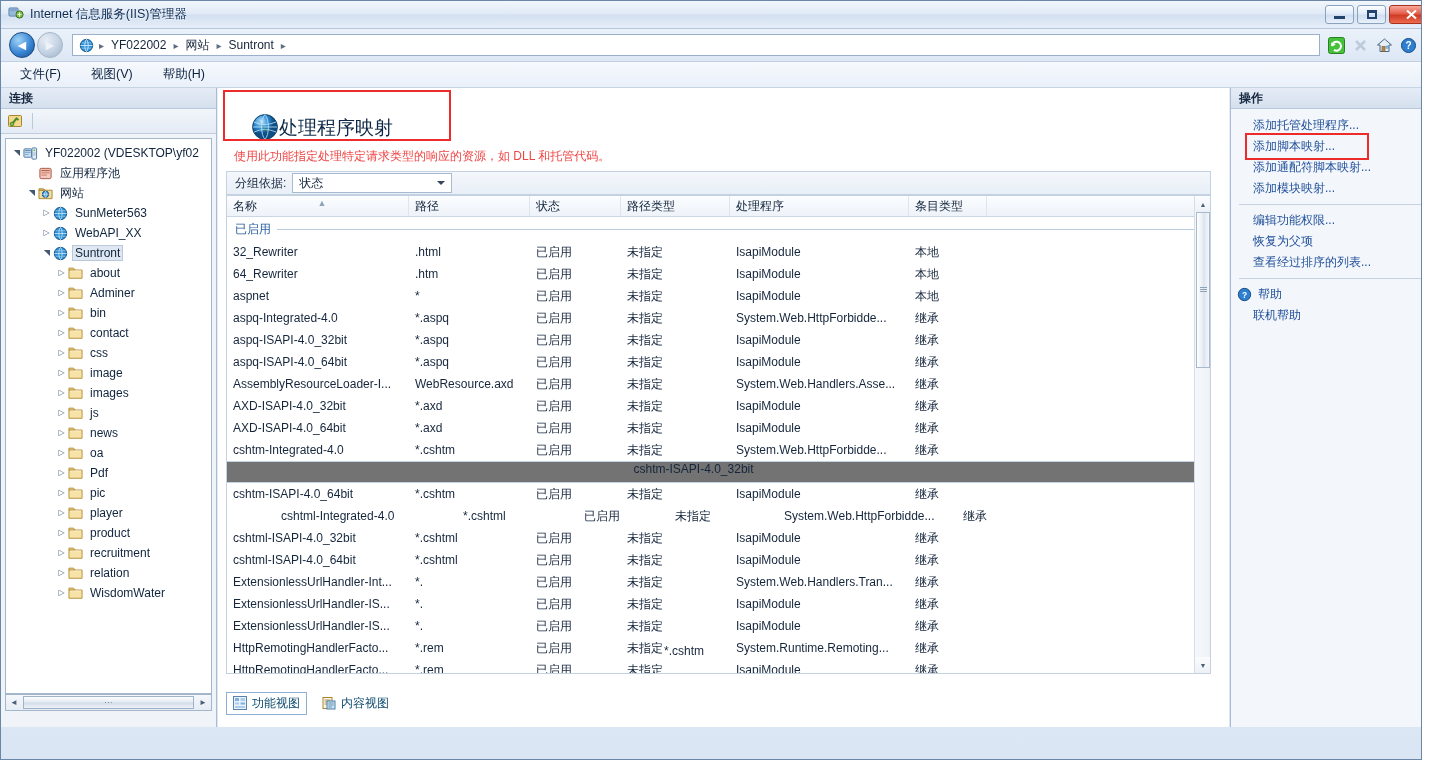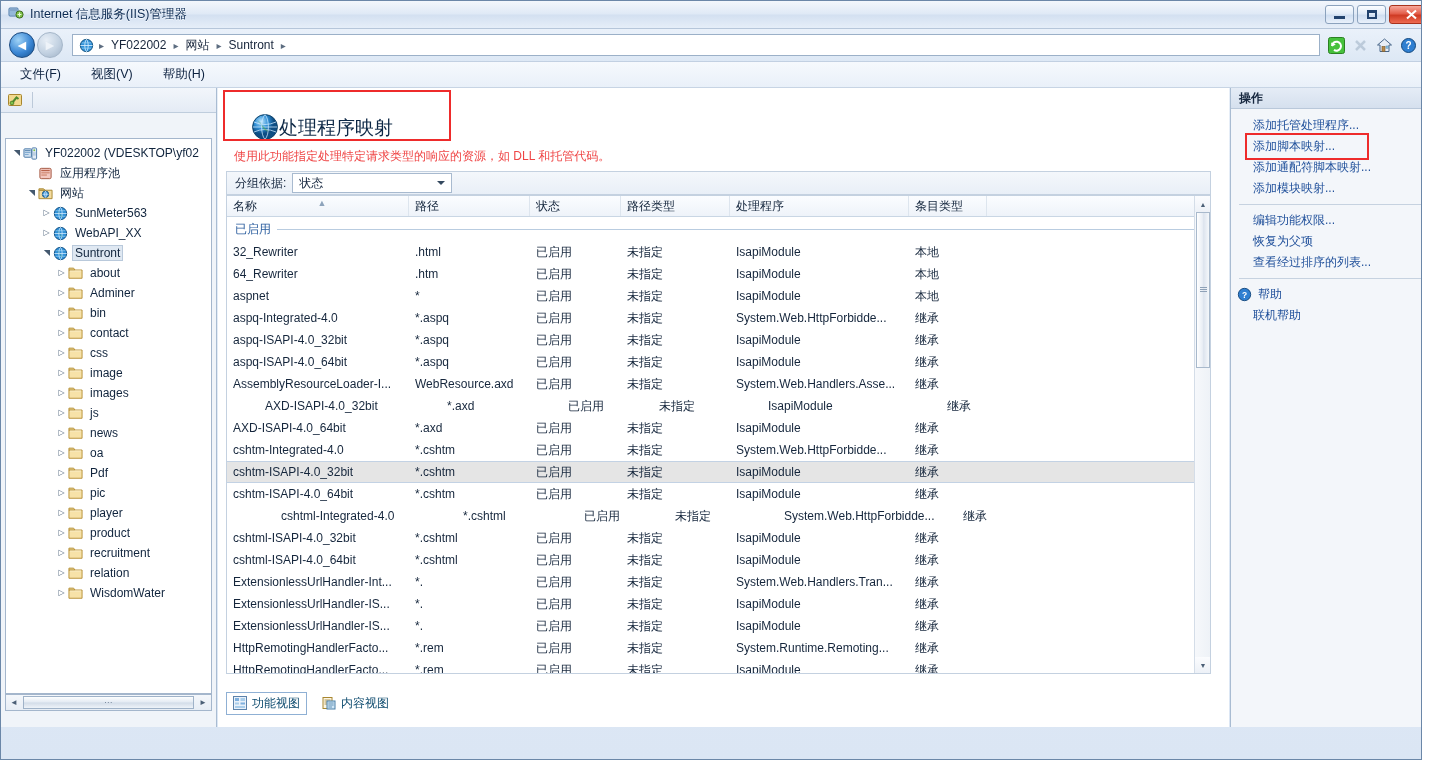--- a/index.html
+++ b/index.html
@@ -179,21 +179,21 @@
   #list-head .hc {
     position: relative; font-size: 12px; color: #13253c;
     display: flex; align-items: center; padding-left: 6px;
     border-right: 1px solid #dde5ee; white-space: nowrap;
   }
   #list-head .hc .sortmark {
     position: absolute; left: 50%; top: 2px; font-size: 9px; color: #8da3bb;
   }
   #rows { position: relative; }
   .grow { display: flex; height: 22px; align-items: center; font-size: 12px; color: #15263c; }
-  .grow.sel { background: #e5e5e5; border-top: 1px solid #c3d2e4; border-bottom: 1px solid #c3d2e4; }
+  .grow.sel { background: #737373; border-top: 1px solid #c3d2e4; border-bottom: 1px solid #c3d2e4; flex-direction: column; }
   .gcell {
     padding-left: 6px; overflow: hidden; text-overflow: ellipsis; white-space: nowrap;
   }
   .grouphdr { display: flex; height: 24px; align-items: center; }
   .grouphdr .gtext { color: #2a5d9e; font-size: 12px; padding-left: 8px; white-space: nowrap; }
   .grouphdr .gline { flex: 1 1 auto; height: 1px; background: #b9cce0; margin: 0 4px 0 6px; }
   #vscroll {
     position: absolute; right: 0; top: 0; width: 16px; height: 100%;
     background: linear-gradient(90deg,#f6f8fb 0%, #eef2f7 100%);
     border-left: 1px solid #d4dde8;
@@ -346,20 +346,21 @@
     </div>
   </div>
 
   <div id="menubar">
     <span class="mi">文件(F)</span>
     <span class="mi">视图(V)</span>
     <span class="mi">帮助(H)</span>
   </div>
 
   <div id="left">
+    <div class="panel-head">连接</div>
     <div id="conn-toolbar">
       <span style="display:flex;">
         <svg width="17" height="17" viewBox="0 0 17 17">
           <rect x="1.5" y="2.5" width="13" height="11" rx="1" fill="#f2d98f" stroke="#a8862f"></rect>
           <path d="M5 11 L9.5 5.5 L11.5 7" stroke="#4f8b2e" stroke-width="2" fill="none"></path>
           <circle cx="5" cy="11" r="1.9" fill="#7fc24a" stroke="#3d6b1e" stroke-width=".7"></circle>
         </svg>
       </span>
       <span class="sep"></span>
     </div>
@@ -754,21 +755,21 @@
           <div class="grow">
             <div class="gcell" style="width: 182px; flex: 0 0 182px;">AssemblyResourceLoader-I...</div>
             <div class="gcell" style="width: 121px; flex: 0 0 121px;">WebResource.axd</div>
             <div class="gcell" style="width: 91px; flex: 0 0 91px;">已启用</div>
             <div class="gcell" style="width: 109px; flex: 0 0 109px;">未指定</div>
             <div class="gcell" style="width: 179px; flex: 0 0 179px;">System.Web.Handlers.Asse...</div>
             <div class="gcell" style="width: 78px; flex: 0 0 78px;">继承</div>
             <div class="gcell" style="width: 209px; flex: 0 0 209px;"></div>
           </div>
           <div class="grow">
-            <div class="gcell" style="width: 182px; flex: 0 0 182px; margin-left: 32px;">AXD-ISAPI-4.0_32bit</div>
+            <div class="gcell" style="width: 182px; flex: 0 0 182px;">AXD-ISAPI-4.0_32bit</div>
             <div class="gcell" style="width: 121px; flex: 0 0 121px;">*.axd</div>
             <div class="gcell" style="width: 91px; flex: 0 0 91px;">已启用</div>
             <div class="gcell" style="width: 109px; flex: 0 0 109px;">未指定</div>
             <div class="gcell" style="width: 179px; flex: 0 0 179px;">IsapiModule</div>
             <div class="gcell" style="width: 78px; flex: 0 0 78px;">继承</div>
             <div class="gcell" style="width: 209px; flex: 0 0 209px;"></div>
           </div>
           <div class="grow">
             <div class="gcell" style="width: 182px; flex: 0 0 182px;">AXD-ISAPI-4.0_64bit</div>
             <div class="gcell" style="width: 121px; flex: 0 0 121px;">*.axd</div>

